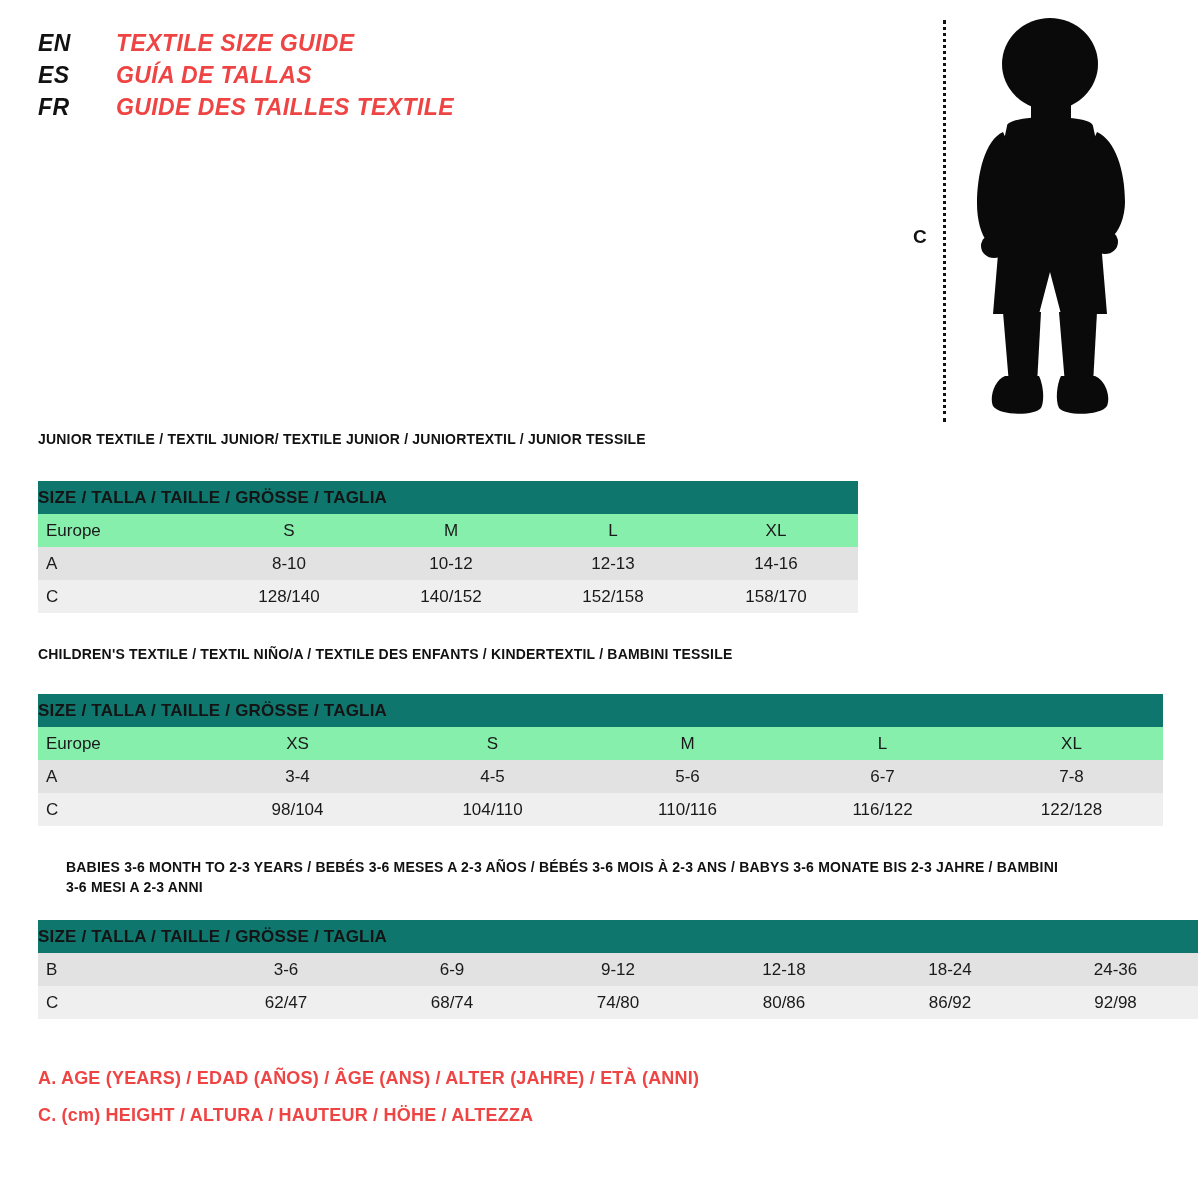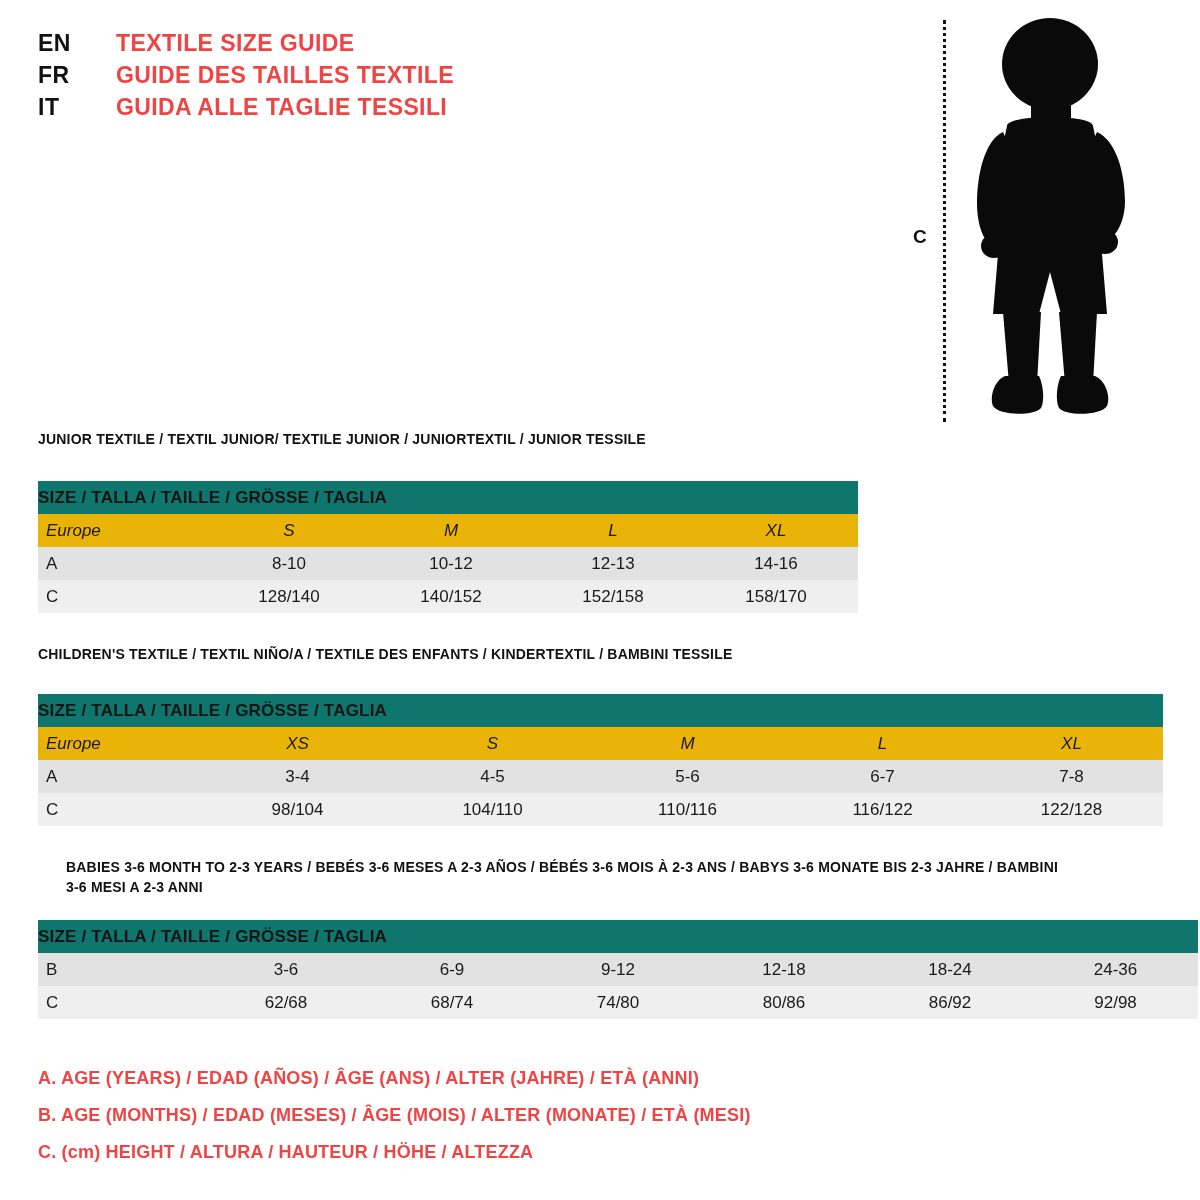--- a/index.html
+++ b/index.html
@@ -20,20 +20,21 @@
   .header {
     position: absolute;
     left: 38px;
     top: 30px;
     width: 620px;
   }
   .lang-row {
     display: flex;
     align-items: center;
     margin-bottom: 5px;
+    font-style: italic;
   }
   .lang-code {
     width: 78px;
     font-size: 23px;
     font-weight: bold;
     letter-spacing: 0.5px;
     color: #111;
   }
   .lang-text {
     font-size: 23px;
@@ -113,22 +114,21 @@
     padding-left: 8px;
     color: #141414;
   }
   .row-light {
     background: #efefef;
   }
   .row-mid {
     background: #e2e2e2;
   }
   .row-white {
-    background: #eab308;
-    font-style: italic;
+    background: #86efac;
   }
   .cell-label {
     padding-left: 8px !important;
     text-align: left;
   }
   .cell-val {
     text-align: center;
   }
 
   
@@ -148,26 +148,26 @@
 </style>
 </head>
 <body>
 
 <div class="header">
   <div class="lang-row">
     <span class="lang-code">EN</span>
     <span class="lang-text">TEXTILE SIZE GUIDE</span>
   </div>
   <div class="lang-row">
+    <span class="lang-code">ES</span>
+    <span class="lang-text">GUÍA DE TALLAS</span>
+  </div>
+  <div class="lang-row">
     <span class="lang-code">FR</span>
     <span class="lang-text">GUIDE DES TAILLES TEXTILE</span>
-  </div>
-  <div class="lang-row">
-    <span class="lang-code">IT</span>
-    <span class="lang-text">GUIDA ALLE TAGLIE TESSILI</span>
   </div>
 </div>
 
 <div class="figure-area">
   <div class="figure-label">C</div>
   <div class="dash-line"></div>
   <div class="silhouette">
     <svg width="190" height="415" viewBox="0 0 190 415" xmlns="http://www.w3.org/2000/svg">
       <g fill="#0a0a0a">
 
@@ -312,27 +312,26 @@
       <td class="cell-label">B</td>
       <td class="cell-val">3-6</td>
       <td class="cell-val">6-9</td>
       <td class="cell-val">9-12</td>
       <td class="cell-val">12-18</td>
       <td class="cell-val">18-24</td>
       <td class="cell-val">24-36</td>
     </tr>
     <tr class="row-light">
       <td class="cell-label">C</td>
-      <td class="cell-val">62/68</td>
+      <td class="cell-val">62/47</td>
       <td class="cell-val">68/74</td>
       <td class="cell-val">74/80</td>
       <td class="cell-val">80/86</td>
       <td class="cell-val">86/92</td>
       <td class="cell-val">92/98</td>
     </tr>
   </tbody>
 </table>
 
 <div class="footnotes">
   <div class="footnote">A. AGE (YEARS) / EDAD (AÑOS) / ÂGE (ANS) / ALTER (JAHRE) / ETÀ (ANNI)</div>
-  <div class="footnote">B. AGE (MONTHS) / EDAD (MESES) / ÂGE (MOIS) / ALTER (MONATE) / ETÀ (MESI)</div>
   <div class="footnote">C. (cm) HEIGHT / ALTURA / HAUTEUR / HÖHE / ALTEZZA</div>
 </div>
 
 </body></html>

